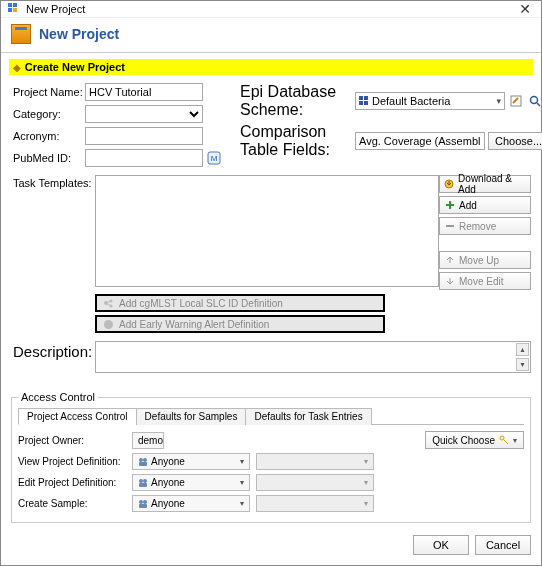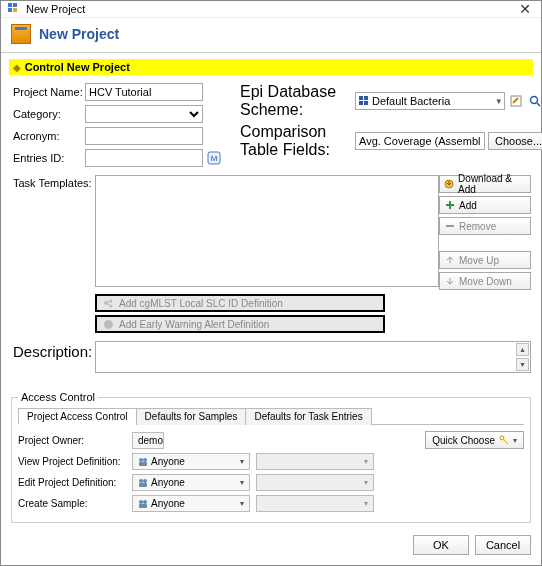--- a/index.html
+++ b/index.html
@@ -208,40 +208,40 @@
     <span class="close">✕</span>
   </div>
 
   <div class="header">
     <span class="header-icon"></span>
     <span class="header-title">New Project</span>
   </div>
 
   <div class="yellow-banner">
     <span class="chev">◆</span>
-    <b>Control New Project</b>
+    <b>Create New Project</b>
   </div>
 
   <div class="form-area">
     <div class="cols">
       <div class="col">
         <div class="row">
           <span class="lbl">Project Name:</span>
           <input class="txt" value="HCV Tutorial" style="">
         </div>
         <div class="row">
           <span class="lbl">Category:</span>
           <select class="sel"></select>
         </div>
         <div class="row">
           <span class="lbl">Acronym:</span>
           <input class="txt" style="">
         </div>
         <div class="row">
-          <span class="lbl">Entries ID:</span>
+          <span class="lbl">PubMed ID:</span>
           <input class="txt" style="">
           <span class="icon-btn">
             <svg width="14" height="14">
                 <rect x="1" y="1" width="12" height="12" rx="2" fill="#e8f0fb" stroke="#4a7ac7"></rect>
                 <text x="7" y="10" font-size="8" text-anchor="middle" fill="#2b58a3">M</text>
               </svg>
           </span>
         </div>
       </div>
       <div class="col">
@@ -318,21 +318,21 @@
                 </svg>
               </span>
             <span>Move Up</span>
           </div>
           <div class="side-btn disabled">
             <span class="ico">
                 <svg width="10" height="10">
                   <path d="M5 2 V8 M2 5 l3 3 l3 -3" stroke="#999" fill="none"></path>
                 </svg>
               </span>
-            <span>Move Down</span>
+            <span>Move Edit</span>
           </div>
         </div>
       </div>
     </div>
 
     <div class="below-list">
       <div class="below-btn">
         <span>
             <svg width="11" height="11">
               <circle cx="3" cy="5" r="2" fill="#bbb"></circle>

